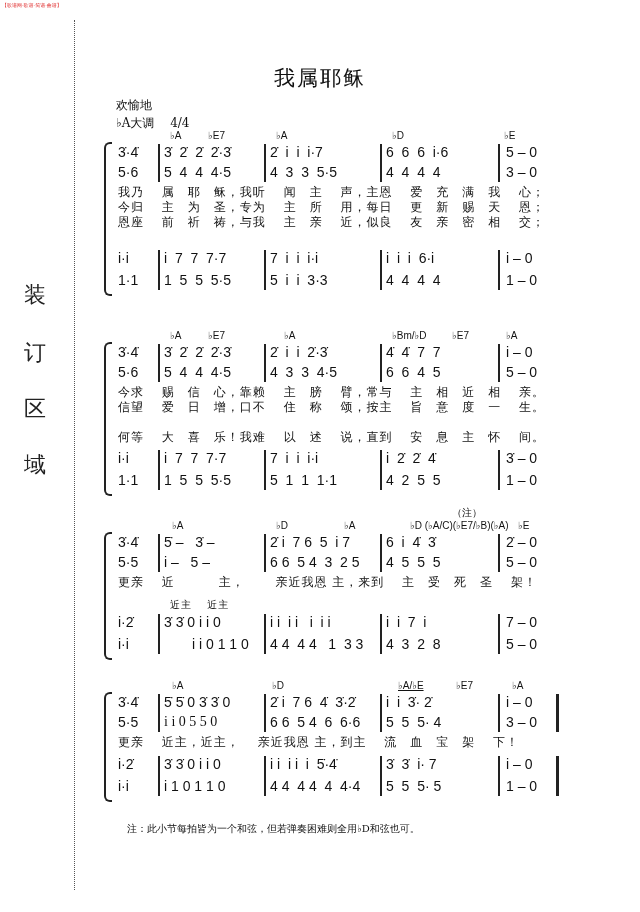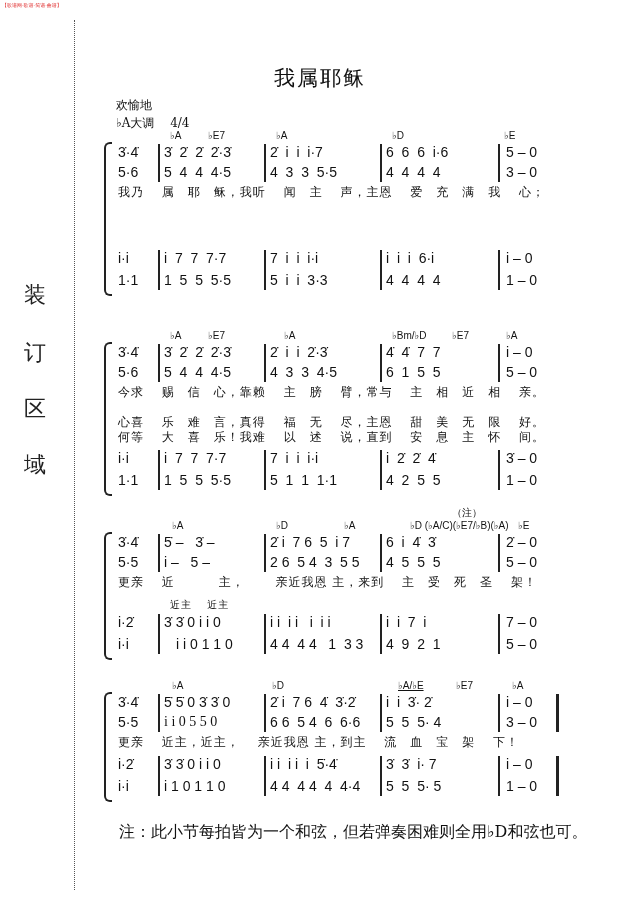--- a/index.html
+++ b/index.html
@@ -11,21 +11,21 @@
   .title { position: absolute; left: 0; width: 640px; top: 64px; text-align: center; font-family: "DejaVu Serif", serif; font-size: 21px; letter-spacing: 2px; }
   .tempo { position: absolute; left: 116px; top: 97px; font-family: "DejaVu Serif", serif; font-size: 12px; }
   .key { position: absolute; left: 116px; top: 115px; font-family: "DejaVu Serif", serif; font-size: 12px; }
   .system { position: absolute; left: 100px; width: 460px; }
   .brace { position: absolute; left: 4px; width: 8px; border: 2px solid #222; border-right: none; border-radius: 6px 0 0 6px; }
   .cell { position: absolute; top: 0; font-family: "Liberation Sans", sans-serif; font-size: 14px; white-space: nowrap; }
   .chord { position: absolute; font-family: "Liberation Sans", sans-serif; font-size: 10px; white-space: nowrap; }
   .lyric { position: absolute; font-family: "DejaVu Serif", serif; font-size: 12px; white-space: nowrap; letter-spacing: 1px; }
   .bar { position: absolute; width: 1.5px; background: #222; }
   .final-bar { position: absolute; width: 3px; background: #222; }
-  .note-text { position: absolute; left: 119px; top: 822px; font-family: "DejaVu Serif", serif; font-size: 16px; }
+  .note-text { position: absolute; left: 127px; top: 822px; font-family: "DejaVu Serif", serif; font-size: 10px; }
 </style>
 </head>
 <body>
 
 <div class="watermark">【歌谱网·歌谱·简谱·曲谱】</div>
 <div class="binding-line"></div>
 <div class="binding-label" style="top:280px">装</div>
 <div class="binding-label" style="top:338px">订</div>
 <div class="binding-label" style="top:394px">区</div>
 <div class="binding-label" style="top:450px">域</div>
@@ -56,20 +56,22 @@
       <div class="cell" style="left: 64px; top: 120px; white-space: pre;">i  7  7  7·7</div>
       <div class="cell" style="left: 170px; top: 120px; white-space: pre;">7  i  i  i·i</div>
       <div class="cell" style="left: 286px; top: 120px; white-space: pre;">i  i  i  6·i</div>
       <div class="cell" style="left: 406px; top: 120px; white-space: pre;">i – 0</div>
       <div class="cell" style="left: 18px; top: 142px; white-space: pre;">1·1</div>
       <div class="cell" style="left: 64px; top: 142px; white-space: pre;">1  5  5  5·5</div>
       <div class="cell" style="left: 170px; top: 142px; white-space: pre;">5  i  i  3·3</div>
       <div class="cell" style="left: 286px; top: 142px; white-space: pre;">4  4  4  4</div>
       <div class="cell" style="left: 406px; top: 142px; white-space: pre;">1 – 0</div>
       <div class="lyric" style="left: 18px; top: 54px; white-space: pre;">我乃　 属　耶　稣，我听　 闻　主　 声，主恩　 爱　充　满　我　 心；</div>
+      <div class="lyric" style="left: 18px; top: 69px; white-space: pre;">今归　 主　为　圣，专为　 主　所　 用，每日　 更　新　赐　天　 恩；</div>
+      <div class="lyric" style="left: 18px; top: 84px; white-space: pre;">恩座　 前　祈　祷，与我　 主　亲　 近，似良　 友　亲　密　相　 交；</div>
       <div class="bar" style="left: 58px; top: 14px; height: 38px;"></div>
       <div class="bar" style="left: 58px; top: 120px; height: 40px;"></div>
       <div class="bar" style="left: 164px; top: 14px; height: 38px;"></div>
       <div class="bar" style="left: 164px; top: 120px; height: 40px;"></div>
       <div class="bar" style="left: 280px; top: 14px; height: 38px;"></div>
       <div class="bar" style="left: 280px; top: 120px; height: 40px;"></div>
       <div class="bar" style="left: 398px; top: 14px; height: 38px;"></div>
       <div class="bar" style="left: 398px; top: 120px; height: 40px;"></div>
     </div>
     <div class="system" style="top: 330px; height: 164px;">
@@ -81,34 +83,34 @@
       <div class="chord" style="left: 352px; top: 0px;">♭E7</div>
       <div class="chord" style="left: 406px; top: 0px;">♭A</div>
       <div class="cell" style="left: 18px; top: 14px; white-space: pre;">3̇·4̇</div>
       <div class="cell" style="left: 64px; top: 14px; white-space: pre;">3̇  2̇  2̇  2̇·3̇</div>
       <div class="cell" style="left: 170px; top: 14px; white-space: pre;">2̇  i  i  2̇·3̇</div>
       <div class="cell" style="left: 286px; top: 14px; white-space: pre;">4̇  4̇  7  7</div>
       <div class="cell" style="left: 406px; top: 14px; white-space: pre;">i – 0</div>
       <div class="cell" style="left: 18px; top: 34px; white-space: pre;">5·6</div>
       <div class="cell" style="left: 64px; top: 34px; white-space: pre;">5  4  4  4·5</div>
       <div class="cell" style="left: 170px; top: 34px; white-space: pre;">4  3  3  4·5</div>
-      <div class="cell" style="left: 286px; top: 34px; white-space: pre;">6  1  5  5</div>
+      <div class="cell" style="left: 286px; top: 34px; white-space: pre;">6  6  4  5</div>
       <div class="cell" style="left: 406px; top: 34px; white-space: pre;">5 – 0</div>
       <div class="cell" style="left: 18px; top: 120px; white-space: pre;">i·i</div>
       <div class="cell" style="left: 64px; top: 120px; white-space: pre;">i  7  7  7·7</div>
       <div class="cell" style="left: 170px; top: 120px; white-space: pre;">7  i  i  i·i</div>
       <div class="cell" style="left: 286px; top: 120px; white-space: pre;">i  2̇  2̇  4̇</div>
       <div class="cell" style="left: 406px; top: 120px; white-space: pre;">3̇ – 0</div>
       <div class="cell" style="left: 18px; top: 142px; white-space: pre;">1·1</div>
       <div class="cell" style="left: 64px; top: 142px; white-space: pre;">1  5  5  5·5</div>
       <div class="cell" style="left: 170px; top: 142px; white-space: pre;">5  1  1  1·1</div>
       <div class="cell" style="left: 286px; top: 142px; white-space: pre;">4  2  5  5</div>
       <div class="cell" style="left: 406px; top: 142px; white-space: pre;">1 – 0</div>
       <div class="lyric" style="left: 18px; top: 54px; white-space: pre;">今求　 赐　信　心，靠赖　 主　膀　 臂，常与　 主　相　近　相　 亲。</div>
-      <div class="lyric" style="left: 18px; top: 84px; white-space: pre;">心喜　 乐　难　言，真得　 福　无　 尽，主恩　 甜　美　无　限　 好。</div>
+      <div class="lyric" style="left: 18px; top: 69px; white-space: pre;">信望　 爱　日　增，口不　 住　称　 颂，按主　 旨　意　度　一　 生。</div>
       <div class="lyric" style="left: 18px; top: 99px; white-space: pre;">何等　 大　喜　乐！我难　 以　述　 说，直到　 安　息　主　怀　 间。</div>
       <div class="bar" style="left: 58px; top: 14px; height: 38px;"></div>
       <div class="bar" style="left: 58px; top: 120px; height: 40px;"></div>
       <div class="bar" style="left: 164px; top: 14px; height: 38px;"></div>
       <div class="bar" style="left: 164px; top: 120px; height: 40px;"></div>
       <div class="bar" style="left: 280px; top: 14px; height: 38px;"></div>
       <div class="bar" style="left: 280px; top: 120px; height: 40px;"></div>
       <div class="bar" style="left: 398px; top: 14px; height: 38px;"></div>
       <div class="bar" style="left: 398px; top: 120px; height: 40px;"></div>
     </div>
@@ -120,32 +122,32 @@
       <div class="chord" style="left: 244px; top: 0px;">♭A</div>
       <div class="chord" style="left: 310px; top: 0px;">♭D (♭A/C)(♭E7/♭B)(♭A)</div>
       <div class="chord" style="left: 418px; top: 0px;">♭E</div>
       <div class="cell" style="left: 18px; top: 14px; white-space: pre;">3̇·4̇</div>
       <div class="cell" style="left: 64px; top: 14px; white-space: pre;">5̇ –   3̇ –</div>
       <div class="cell" style="left: 170px; top: 14px; white-space: pre;">2̇ i  7 6  5  i 7</div>
       <div class="cell" style="left: 286px; top: 14px; white-space: pre;">6  i  4̇  3̇</div>
       <div class="cell" style="left: 406px; top: 14px; white-space: pre;">2̇ – 0</div>
       <div class="cell" style="left: 18px; top: 34px; white-space: pre;">5·5</div>
       <div class="cell" style="left: 64px; top: 34px; white-space: pre;">i –   5 –</div>
-      <div class="cell" style="left: 170px; top: 34px; white-space: pre;">2 6  5 4  3  5 5</div>
+      <div class="cell" style="left: 170px; top: 34px; white-space: pre;">6 6  5 4  3  2 5</div>
       <div class="cell" style="left: 286px; top: 34px; white-space: pre;">4  5  5  5</div>
       <div class="cell" style="left: 406px; top: 34px; white-space: pre;">5 – 0</div>
       <div class="cell" style="left: 18px; top: 94px; white-space: pre;">i·2̇</div>
       <div class="cell" style="left: 64px; top: 94px; white-space: pre;">3̇ 3̇ 0 i i 0</div>
       <div class="cell" style="left: 170px; top: 94px; white-space: pre;">i i  i i   i  i i</div>
       <div class="cell" style="left: 286px; top: 94px; white-space: pre;">i  i  7  i</div>
       <div class="cell" style="left: 406px; top: 94px; white-space: pre;">7 – 0</div>
       <div class="cell" style="left: 18px; top: 116px; white-space: pre;">i·i</div>
-      <div class="cell" style="left: 52px; top: 116px; white-space: pre; padding-left: 24px;">i i 0 1 1 0</div>
+      <div class="cell" style="left: 68px; top: 116px; white-space: pre; padding-left: 24px;">i i 0 1 1 0</div>
       <div class="cell" style="left: 170px; top: 116px; white-space: pre;">4 4  4 4   1  3 3</div>
-      <div class="cell" style="left: 286px; top: 116px; white-space: pre;">4  9  2  1</div>
+      <div class="cell" style="left: 286px; top: 116px; white-space: pre;">4  3  2  8</div>
       <div class="cell" style="left: 406px; top: 116px; white-space: pre;">5 – 0</div>
       <div class="lyric" style="left: 18px; top: 54px; white-space: pre;">更亲　 近　　　 主，　　 亲近我恩 主，来到　 主　受　死　圣　 架！</div>
       <div class="lyric" style="left: 70px; top: 78px; font-size: 10px; white-space: pre;">近主　 近主</div>
       <div class="bar" style="left: 58px; top: 14px; height: 38px;"></div>
       <div class="bar" style="left: 58px; top: 94px; height: 40px;"></div>
       <div class="bar" style="left: 164px; top: 14px; height: 38px;"></div>
       <div class="bar" style="left: 164px; top: 94px; height: 40px;"></div>
       <div class="bar" style="left: 280px; top: 14px; height: 38px;"></div>
       <div class="bar" style="left: 280px; top: 94px; height: 40px;"></div>
       <div class="bar" style="left: 398px; top: 14px; height: 38px;"></div>

